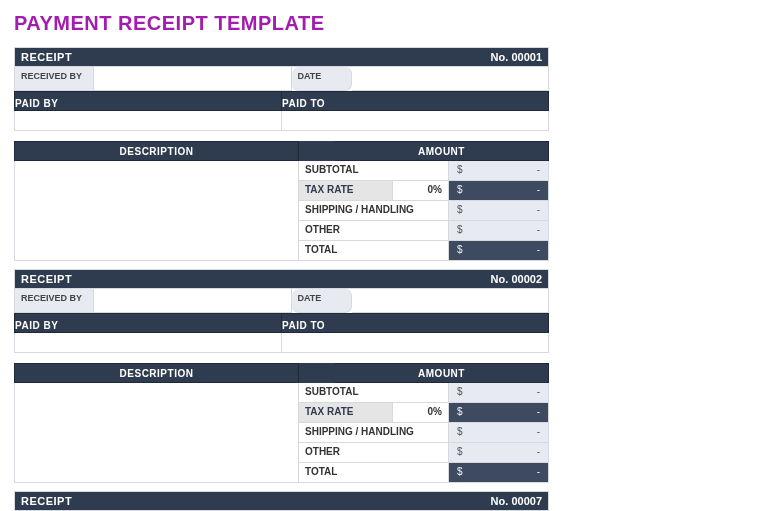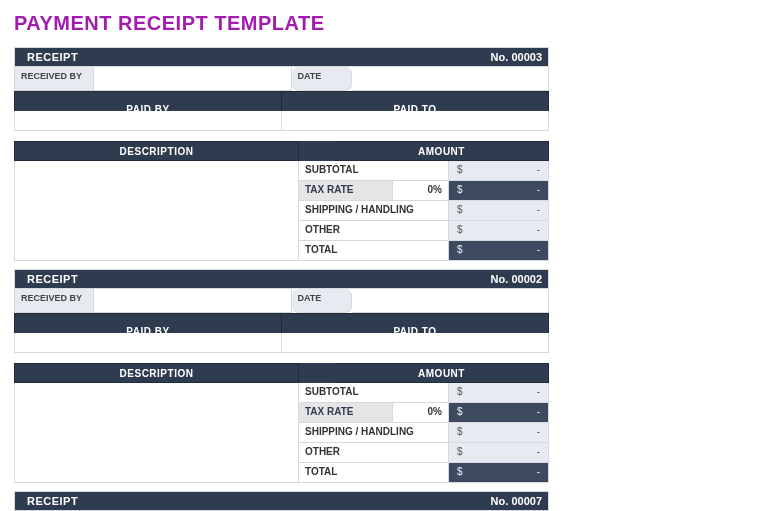--- a/index.html
+++ b/index.html
@@ -18,21 +18,21 @@
     letter-spacing: 0.5px;
     margin-bottom: 12px;
   }
   .receipt { width: 535px; margin-bottom: 8px; }
   .bar-dark {
     background: #2f3b4f;
     color: #fff;
     font-weight: bold;
     font-size: 11px;
   }
-  .hdr-row { display: flex; align-items: center; height: 20px; border: 1px solid #d6d9de; padding-left: 6px; }
+  .hdr-row { display: flex; align-items: center; height: 20px; border: 1px solid #d6d9de; }
   .hdr-receipt { flex: 1; padding-left: 6px; letter-spacing: 0.5px; }
   .hdr-no { padding-right: 6px; }
 
   .meta-row { display: flex; height: 24px; }
   .meta-label {
     background: #e7eaf0;
     border: 1px solid #d6d9de;
     border-top: none;
     padding: 4px 6px;
     font-weight: bold;
@@ -45,22 +45,21 @@
     border-top: none;
     border-left: none;
     flex: 1;
   }
   .meta-label.rb { width: 80px; }
   .meta-label.dt { width: 60px; border-left: none; border-radius: 7px; }
 
   .paid-row { display: flex; height: 20px; }
   .paid-cell {
     flex: 1;
-    text-align: center;
-    padding: 12px 0;
+    padding: 6px 0;
     font-size: 10px;
     letter-spacing: 0.5px;
     border: 1px solid #1f2938;
   }
   .paid-cell + .paid-cell { border-left: none; }
   .paid-input-row { display: flex; height: 20px; }
   .paid-input-row .cell {
     flex: 1;
     border: 1px solid #d6d9de;
     border-top: none;
@@ -134,21 +133,21 @@
   .dash::before { content: "-"; }
 </style>
 </head>
 <body>
 
 <div class="title">PAYMENT RECEIPT TEMPLATE</div>
 
 <div class="receipt">
   <div class="hdr-row bar-dark">
     <div class="hdr-receipt">RECEIPT</div>
-    <div class="hdr-no"><span>No.</span> <span>00003</span></div>
+    <div class="hdr-no"><span>No.</span> <span>00001</span></div>
   </div>
   <div class="meta-row">
     <div class="meta-label rb">RECEIVED BY</div>
     <div class="meta-input"></div>
     <div class="meta-label dt">DATE</div>
     <div class="meta-input"></div>
   </div>
   <div class="paid-row bar-dark">
     <div class="paid-cell">PAID BY</div>
     <div class="paid-cell">PAID TO</div>

